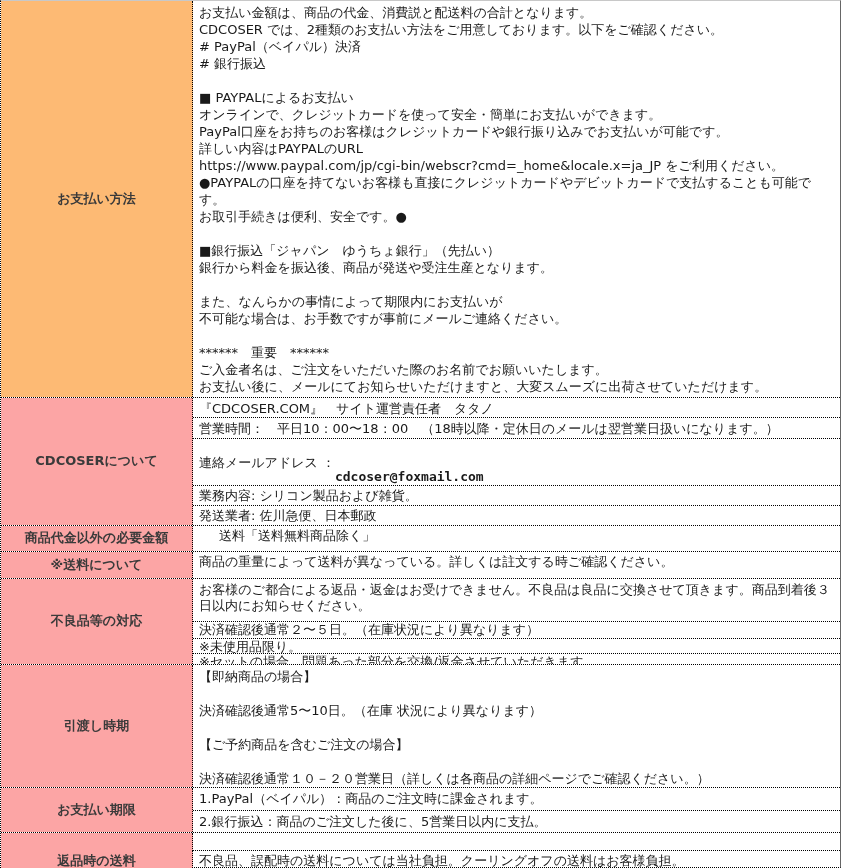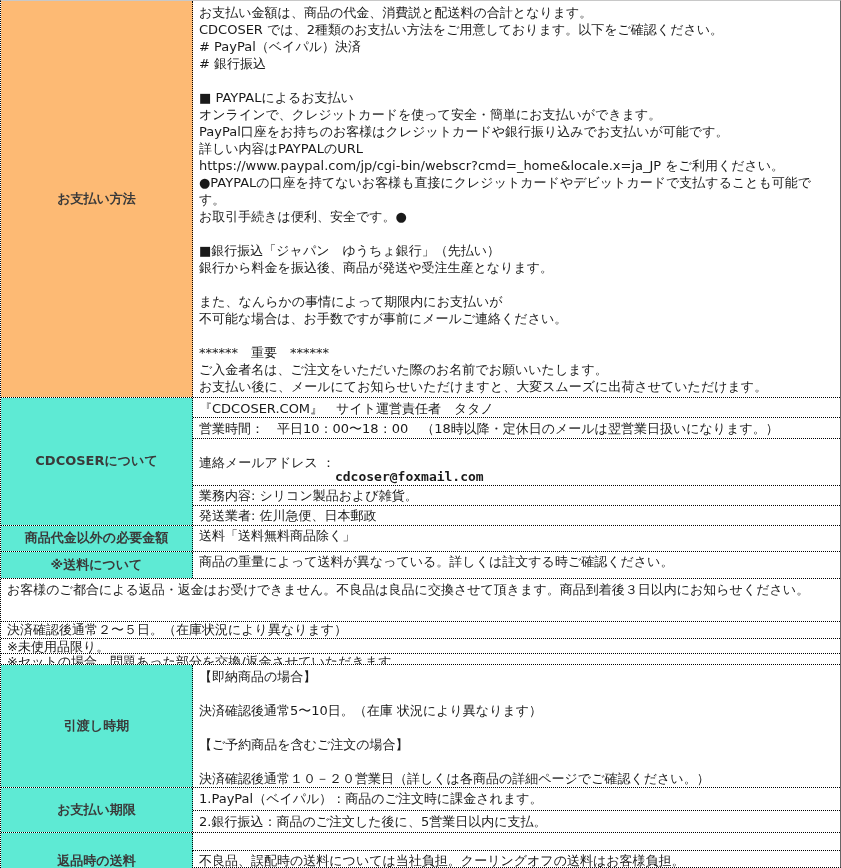--- a/index.html
+++ b/index.html
@@ -10,37 +10,37 @@
     border:1px dotted #000;
     border-top:1px solid #c8c8c8;
     border-right:1px solid #666;
     background:#fff;
   }
   .row { display:flex; border-bottom:1px dotted #000; box-sizing:border-box; flex:0 0 auto; }
   .row:last-child { border-bottom:none; flex:1 1 auto; }
   .hdr {
     flex:0 0 192px; width:192px; box-sizing:border-box;
     border-right:1px dotted #000;
-    background:#5eead4;
+    background:#fca5a5;
     font-weight:bold; color:#3a3a3a;
     display:flex; align-items:center; justify-content:center;
     text-align:center; padding:0 4px; line-height:1.3;
   }
   .hdr.white { background:#fdba74; }
   .cell { flex:1 1 auto; box-sizing:border-box; padding:3px 6px; line-height:17px; overflow:hidden; }
   .pre { white-space:pre-wrap; }
   .stack { display:flex; flex-direction:column; padding:0; }
   .subrow { box-sizing:border-box; padding:3px 6px 1px; line-height:16px; overflow:hidden; }
   .subrow + .subrow { border-top:1px dotted #000; }
   .about-row { flex:1 1 auto; display:flex; align-items:center; }
   .email-val { font-weight:bold; font-family:"DejaVu Sans Mono","Liberation Mono",monospace;margin-top:28px; }
   
   .r-payment { height:397px; }
   .r-about { height:128px; }
-  .r-extrafee { height:26px; }
+  .r-extrafee { height:26px;gap:20px; }
   .r-shipfee { height:27px;justify-content:center; }
   .r-defect { height:86px; }
   .r-delivery { height:123px; }
   .r-deadline { height:45px; }
   .r-returnlimit { height:18px;flex-direction:column; }
   .sub-a { height:42px; }
   .sub-b { height:17px; padding-top:0; }
   .sub-c { height:15px; padding-top:0; }
   .sub-d { flex:1; padding-top:0; }
   .dl-sub { height:22px; display:flex; align-items:center; padding-top:0; padding-bottom:0;text-align:right; }
@@ -96,20 +96,21 @@
     <div class="hdr">商品代金以外の必要金額</div>
     <div class="cell tight">送料「送料無料商品除く」</div>
   </div>
 
   <div class="row r-shipfee">
     <div class="hdr">※送料について</div>
     <div class="cell tight">商品の重量によって送料が異なっている。詳しくは註文する時ご確認ください。</div>
   </div>
 
   <div class="row r-defect">
+    <div class="hdr">不良品等の対応</div>
     <div class="cell stack">
       <div class="subrow sub-a">お客様のご都合による返品・返金はお受けできません。不良品は良品に交換させて頂きます。商品到着後３日以内にお知らせください。</div>
       <div class="subrow sub-b">決済確認後通常２〜５日。（在庫状況により異なります）</div>
       <div class="subrow sub-c">※未使用品限り。</div>
       <div class="subrow sub-d">※セットの場合、問題あった部分を交換/返金させていただきます。</div>
     </div>
   </div>
 
   <div class="row r-delivery">
     <div class="hdr">引渡し時期</div>

